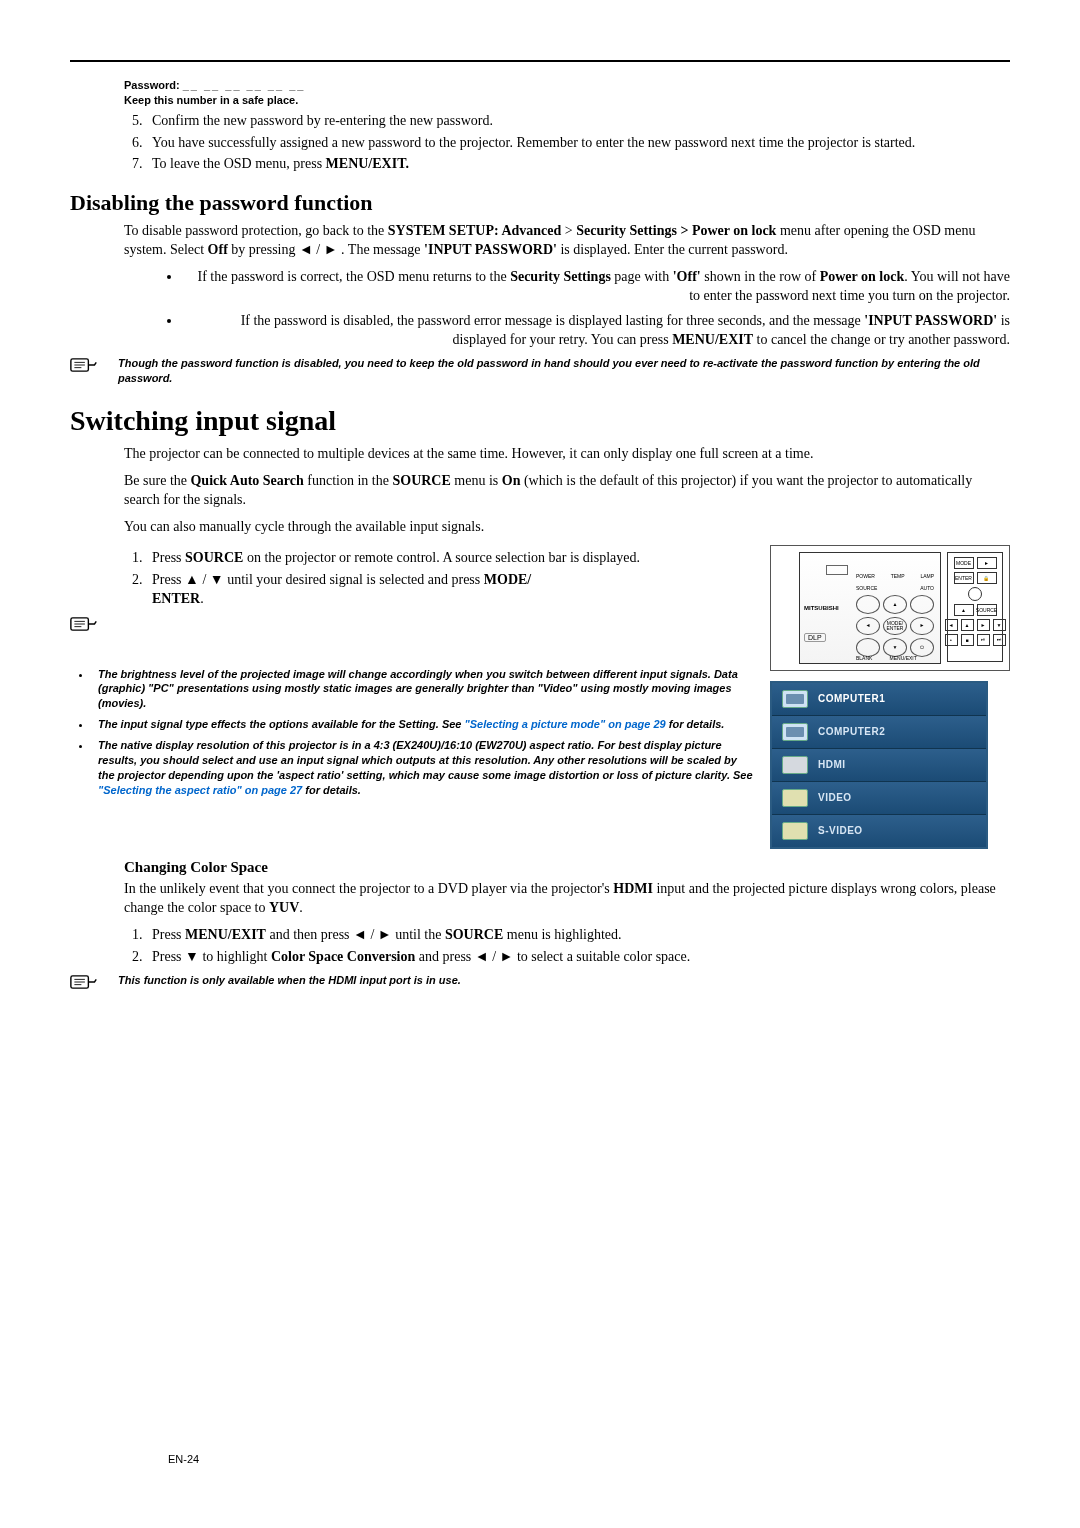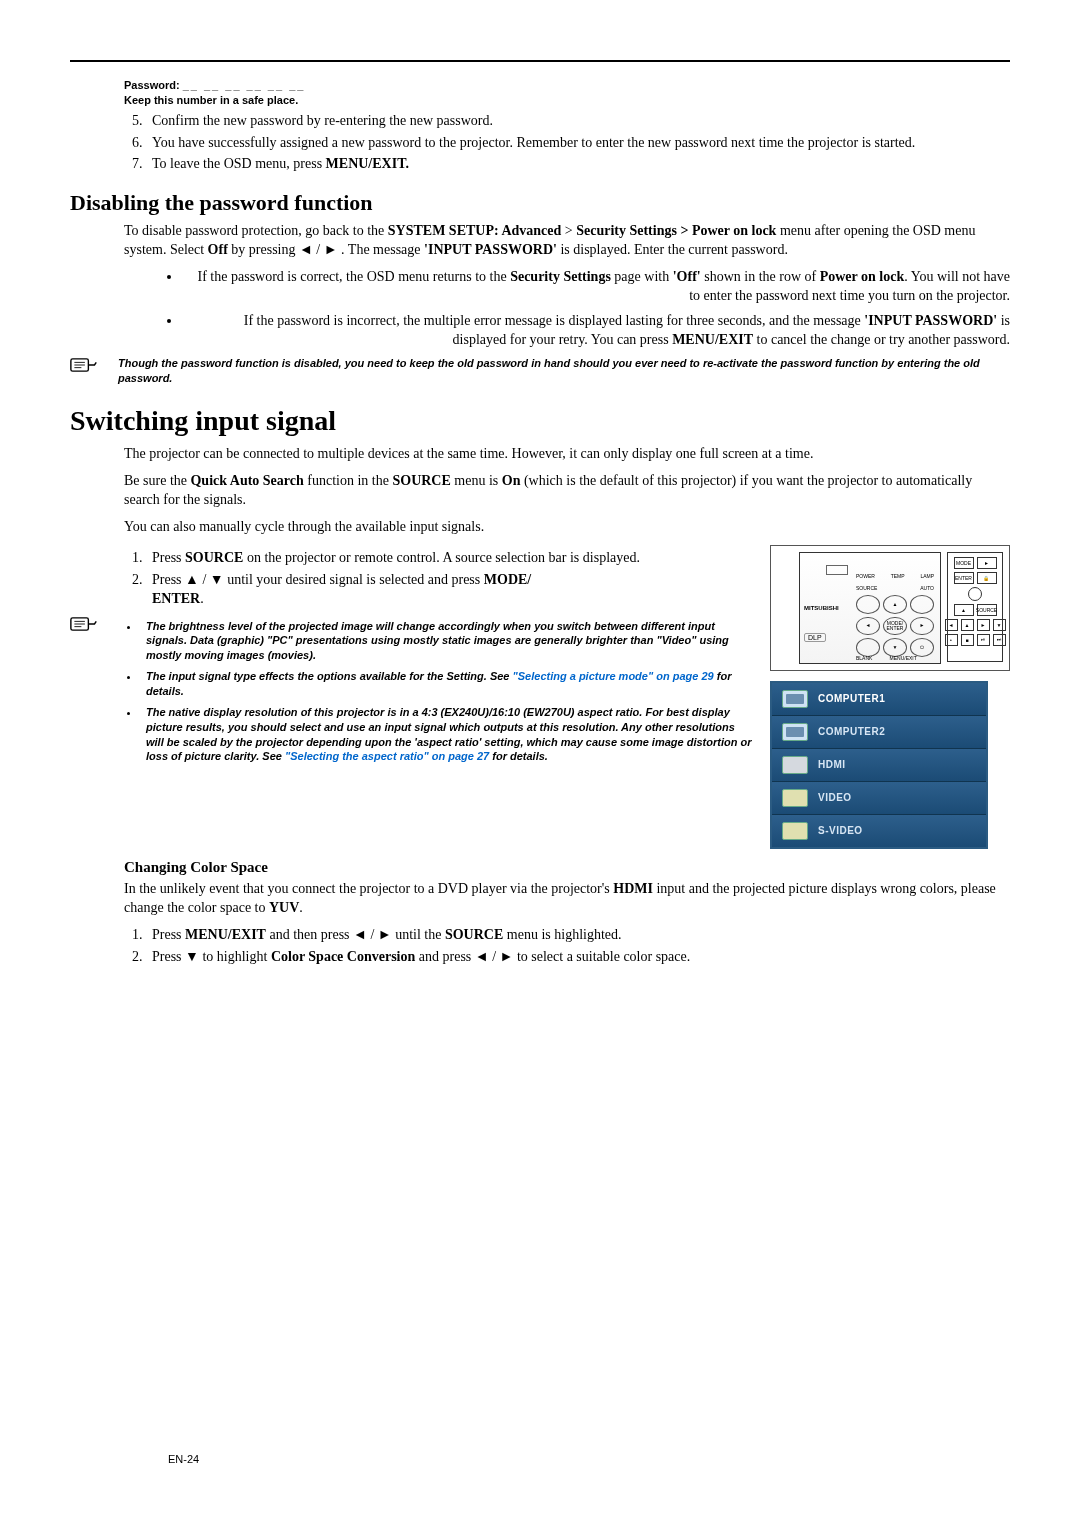--- a/index.html
+++ b/index.html
@@ -235,21 +235,21 @@
 
 <p class="body">
   <span>To disable password protection, go back to the </span><span class="bold">SYSTEM SETUP: Advanced</span><span> &gt; </span><span class="bold">Security Settings &gt; Power on lock</span><span> menu after opening the OSD menu system. Select </span><span class="bold">Off</span><span> by pressing ◄ / ► . The message </span><span class="bold">'INPUT PASSWORD'</span><span> is displayed. Enter the current password.</span>
 </p>
 
 <ul class="dot">
   <li>
     <span>If the password is correct, the OSD menu returns to the </span><span class="bold">Security Settings</span><span> page with </span><span class="bold">'Off'</span><span> shown in the row of </span><span class="bold">Power on lock</span><span>. You will not have to enter the password next time you turn on the projector.</span>
   </li>
   <li>
-    <span>If the password is incorrect, the multiple error message is displayed lasting for three seconds, and the message </span><span class="bold">'INPUT PASSWORD'</span><span> is displayed for your retry. You can press </span><span class="bold">MENU/EXIT</span><span> to cancel the change or try another password.</span>
+    <span>If the password is disabled, the password error message is displayed lasting for three seconds, and the message </span><span class="bold">'INPUT PASSWORD'</span><span> is displayed for your retry. You can press </span><span class="bold">MENU/EXIT</span><span> to cancel the change or try another password.</span>
   </li>
 </ul>
 
 <div class="note-row">
   <div class="note-icon">
     <svg viewBox="0 0 32 20" width="28" height="18">
           <rect x="1" y="3" width="20" height="14" rx="2" fill="none" stroke="#000" stroke-width="1.6"></rect>
           <path d="M21 10 h7 l2 -3" fill="none" stroke="#000" stroke-width="1.6"></path>
           <line x1="5" y1="7" x2="17" y2="7" stroke="#000"></line>
           <line x1="5" y1="10" x2="17" y2="10" stroke="#000"></line>
@@ -274,21 +274,21 @@
     <ol class="num">
       <li>
         <span>Press </span><span class="bold">SOURCE</span><span> on the projector or remote control. A source selection bar is displayed.</span>
       </li>
       <li>
         <span>Press ▲ / ▼  until your desired signal is selected and press </span><span class="bold">MODE/</span><br>
         <span class="bold">ENTER</span><span>.</span><br>
       </li>
     </ol>
 
-    <div class="note-row" style="margin-left:0;">
+    <div class="note-row" style="margin-left:0;flex-direction:column;">
       <div class="note-icon">
         <svg viewBox="0 0 32 20" width="28" height="18">
               <rect x="1" y="3" width="20" height="14" rx="2" fill="none" stroke="#000" stroke-width="1.6"></rect>
               <path d="M21 10 h7 l2 -3" fill="none" stroke="#000" stroke-width="1.6"></path>
               <line x1="5" y1="7" x2="17" y2="7" stroke="#000"></line>
               <line x1="5" y1="10" x2="17" y2="10" stroke="#000"></line>
               <line x1="5" y1="13" x2="13" y2="13" stroke="#000"></line>
             </svg>
       </div>
       <div style="flex:1;">
@@ -403,16 +403,28 @@
 
 <ol class="num">
   <li>
     <span>Press </span><span class="bold">MENU/EXIT</span><span> and then press ◄ / ►  until the </span><span class="bold">SOURCE</span><span> menu is highlighted.</span>
   </li>
   <li>
     <span>Press ▼ to highlight </span><span class="bold">Color Space Conversion</span><span> and press ◄ / ►  to select a suitable color space.</span>
   </li>
 </ol>
 
+<div class="note-row">
+  <div class="note-icon">
+    <svg viewBox="0 0 32 20" width="28" height="18">
+          <rect x="1" y="3" width="20" height="14" rx="2" fill="none" stroke="#000" stroke-width="1.6"></rect>
+          <path d="M21 10 h7 l2 -3" fill="none" stroke="#000" stroke-width="1.6"></path>
+          <line x1="5" y1="7" x2="17" y2="7" stroke="#000"></line>
+          <line x1="5" y1="10" x2="17" y2="10" stroke="#000"></line>
+          <line x1="5" y1="13" x2="13" y2="13" stroke="#000"></line>
+        </svg>
+  </div>
+  <div class="note-text">This function is only available when the HDMI input port is in use.</div>
+</div>
 
 <div class="page-num">EN-24</div>
 
 </div>
 
 </body></html>

